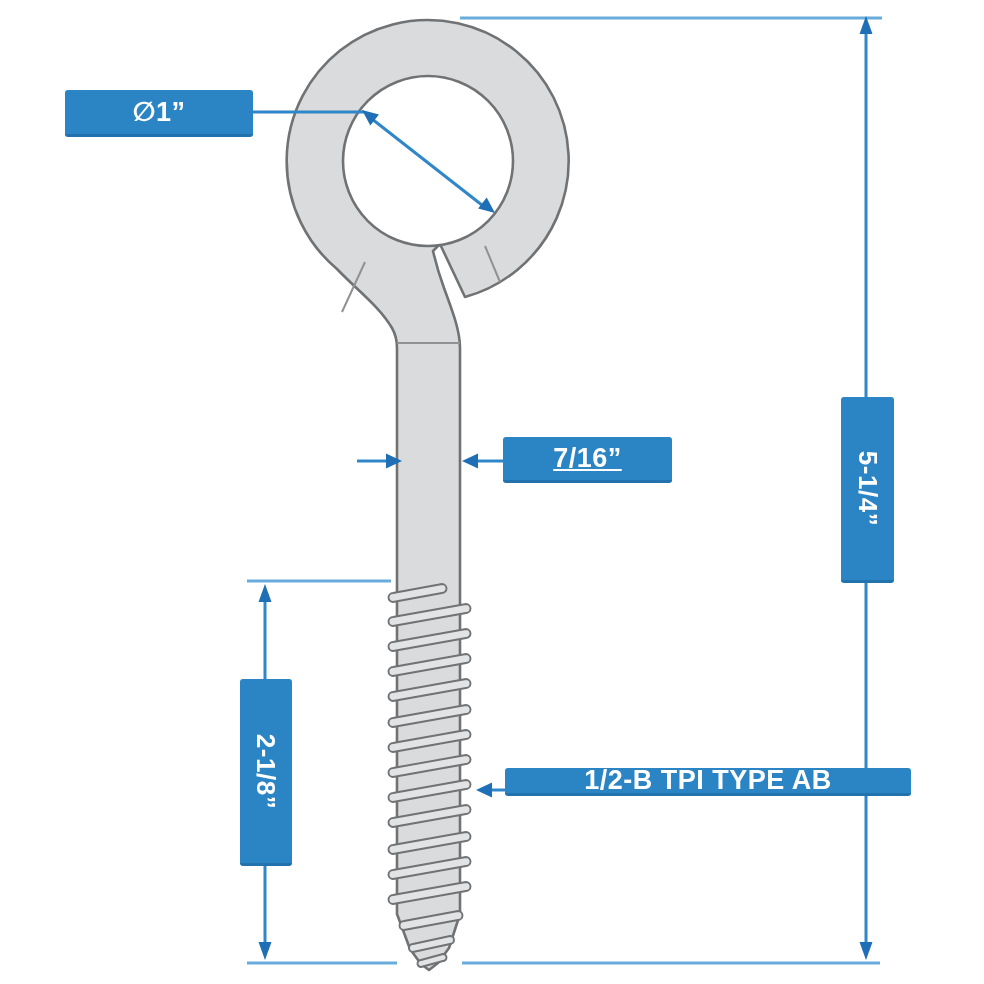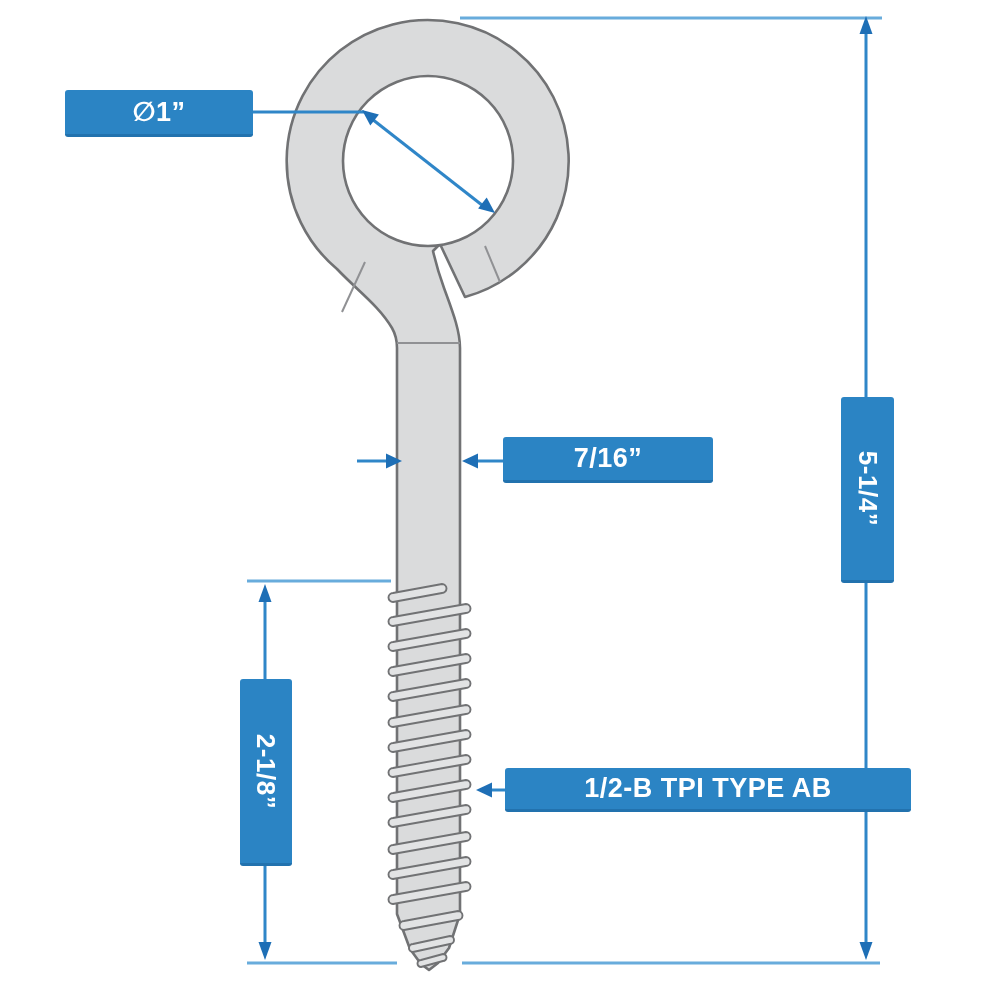--- a/index.html
+++ b/index.html
@@ -28,22 +28,22 @@
     position:absolute;
     background: var(--label-bg,#2b84c4);
     border-bottom: 3px solid var(--label-bg-edge,#2272ae);
     border-radius: 3px;
     color: var(--label-text,#ffffff);
     display:flex; align-items:center; justify-content:center;
     font-weight:700; font-size:27px; letter-spacing:0.5px;
     box-sizing:border-box;
   }
   #dia-box   { left:65px;  top:90px;  width:188px; height:47px; }
-  #width-box { left:503px; top:437px; width:210px; height:46px; }
-  #tpi-box   { left:505px; top:768px; width:406px; height:44px; }
+  #width-box { left:503px; top:437px; width:169px; height:46px;text-decoration:underline; }
+  #tpi-box   { left:505px; top:768px; width:406px; height:28px; }
   #length-box{ left:841px; top:397px; width:53px;  height:186px; font-size:26px; }
   #thread-box{ left:240px; top:679px; width:52px;  height:187px; font-size:26px; }
   .rot { transform: rotate(90deg); white-space:nowrap; }
 </style>
 </head>
 <body>
 
 <div class="stage">
 
   <svg class="diagram" width="984" height="984" viewBox="0 0 984 984">

